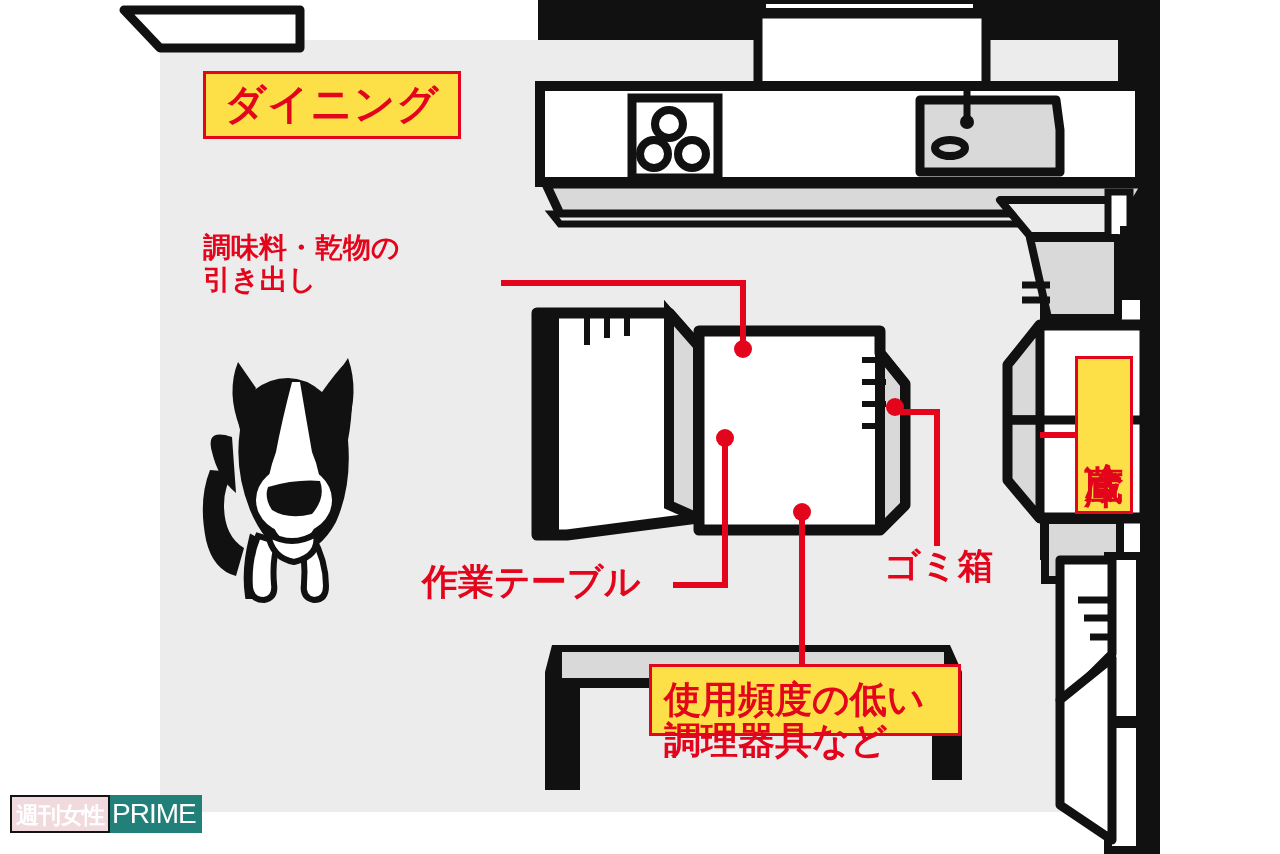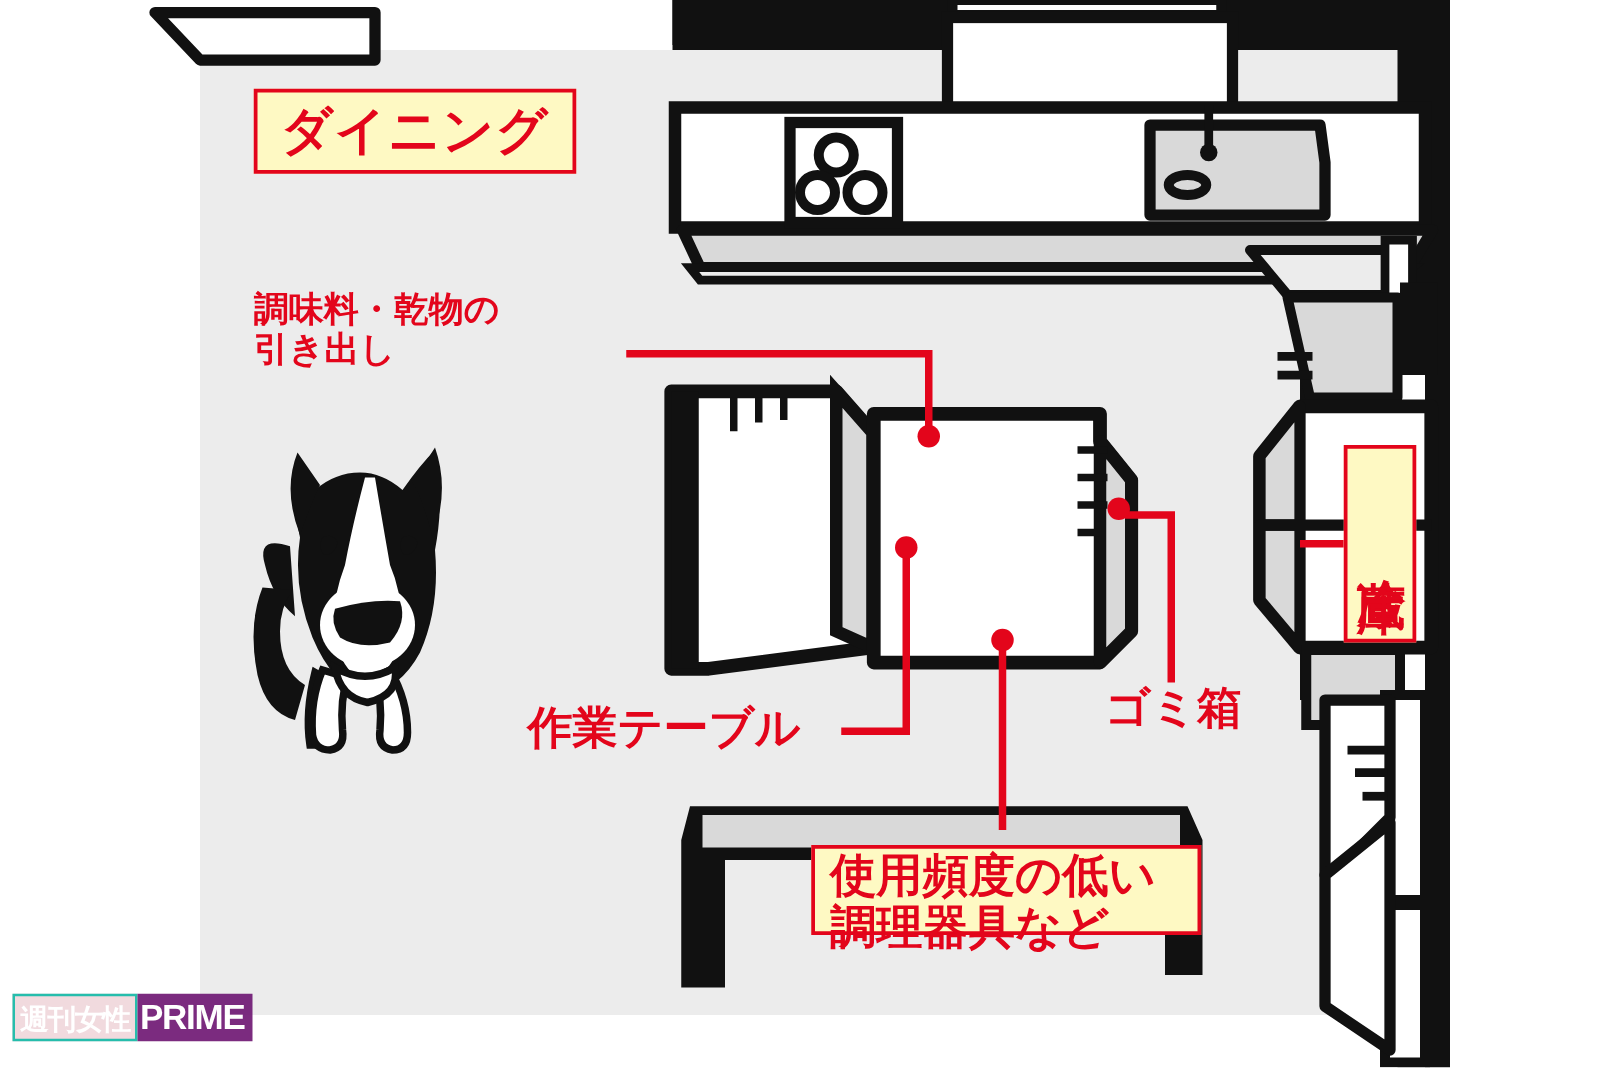--- a/index.html
+++ b/index.html
@@ -10,21 +10,21 @@
     width:1280px;height:854px;
     background:#ffffff;
     overflow:hidden;
   }
   #stage svg{position:absolute;left:0;top:0;}
 
   
   .lbl-box{
     position:absolute;
     box-sizing:border-box;
-    background:#fef9c3;
+    background:#fde047;
     border:3px solid #e3051b;
     color:#e3051b;
     font-weight:bold;
     line-height:1.12;
     text-align:left;
     white-space:pre;
     z-index:40;
   }
   .lbl-plain{
     position:absolute;
@@ -36,23 +36,22 @@
   }
   #label-dining{
     left:203px;top:71px;width:258px;height:68px;
     font-size:41px;
     display:flex;align-items:center;justify-content:center;
     letter-spacing:1px;
   }
   #label-lowuse{
     left:649px;top:664px;width:312px;height:72px;
     font-size:37px;
-    padding:1px 12px 0 12px;
+    padding:12px 12px 0 12px;
     letter-spacing:0px;
-    margin-top:12px;
   }
   #label-fridge{
     left:1075px;top:356px;width:58px;height:158px;
     font-size:39px;
     display:flex;align-items:center;justify-content:center;
     writing-mode:vertical-rl;
     text-orientation:upright;
     letter-spacing:2px;
   }
   #label-drawer{
@@ -76,26 +75,26 @@
     z-index:60;
     opacity:.92;
   }
   #watermark .wm-a{
     background:#f0d7dc;
     color:#ffffff;
     font-size:23px;font-weight:bold;
     padding:2px 4px 0 4px;
     display:flex;align-items:center;
     letter-spacing:-1px;
-    border:2px solid #14b8a6;
+    border:2px solid #000000;
   }
   #watermark .wm-b{
-    background:#701a75;
+    background:#0f766e;
     color:#ffffff;
-    font-size:28px;font-weight:bold;
+    font-size:28px;font-weight:normal;
     padding:0 6px 0 2px;
     display:flex;align-items:center;
     letter-spacing:-1px;
   }
 </style>
 </head>
 <body>
 
 <div id="stage">
 

